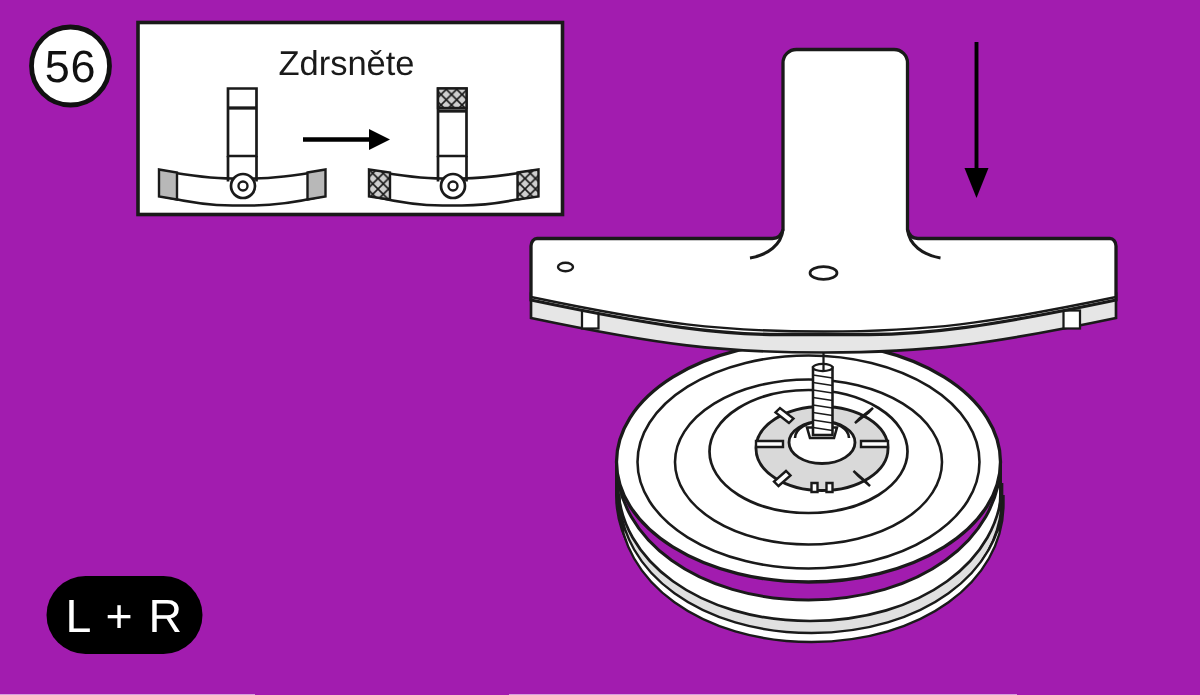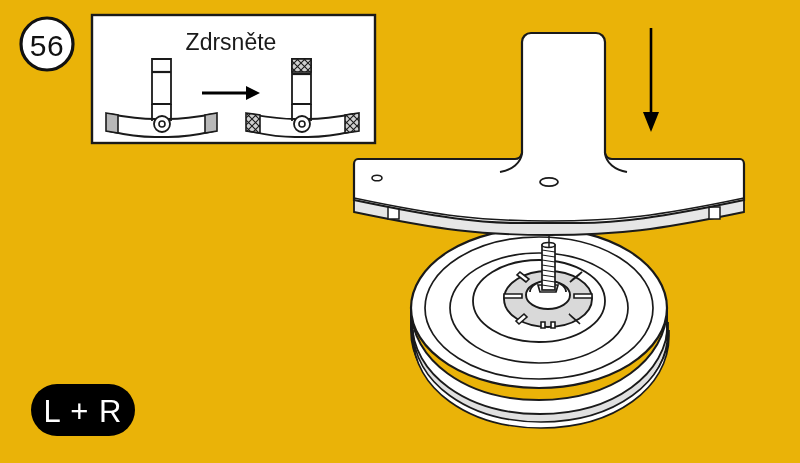--- a/index.html
+++ b/index.html
@@ -8,21 +8,21 @@
     padding: 0;
     background: #ffffff;
   }
   body {
     font-family: "Liberation Sans", sans-serif;
   }
   #page {
     position: relative;
     width: 800px;
     height: 463px;
-    background: #eab308;
+    background: #a21caf;
     overflow: hidden;
   }
   #page svg {
     position: absolute;
     top: 0;
     left: 0;
     display: block;
   }
   .step-num-text {
     font-family: "Liberation Sans", sans-serif;

